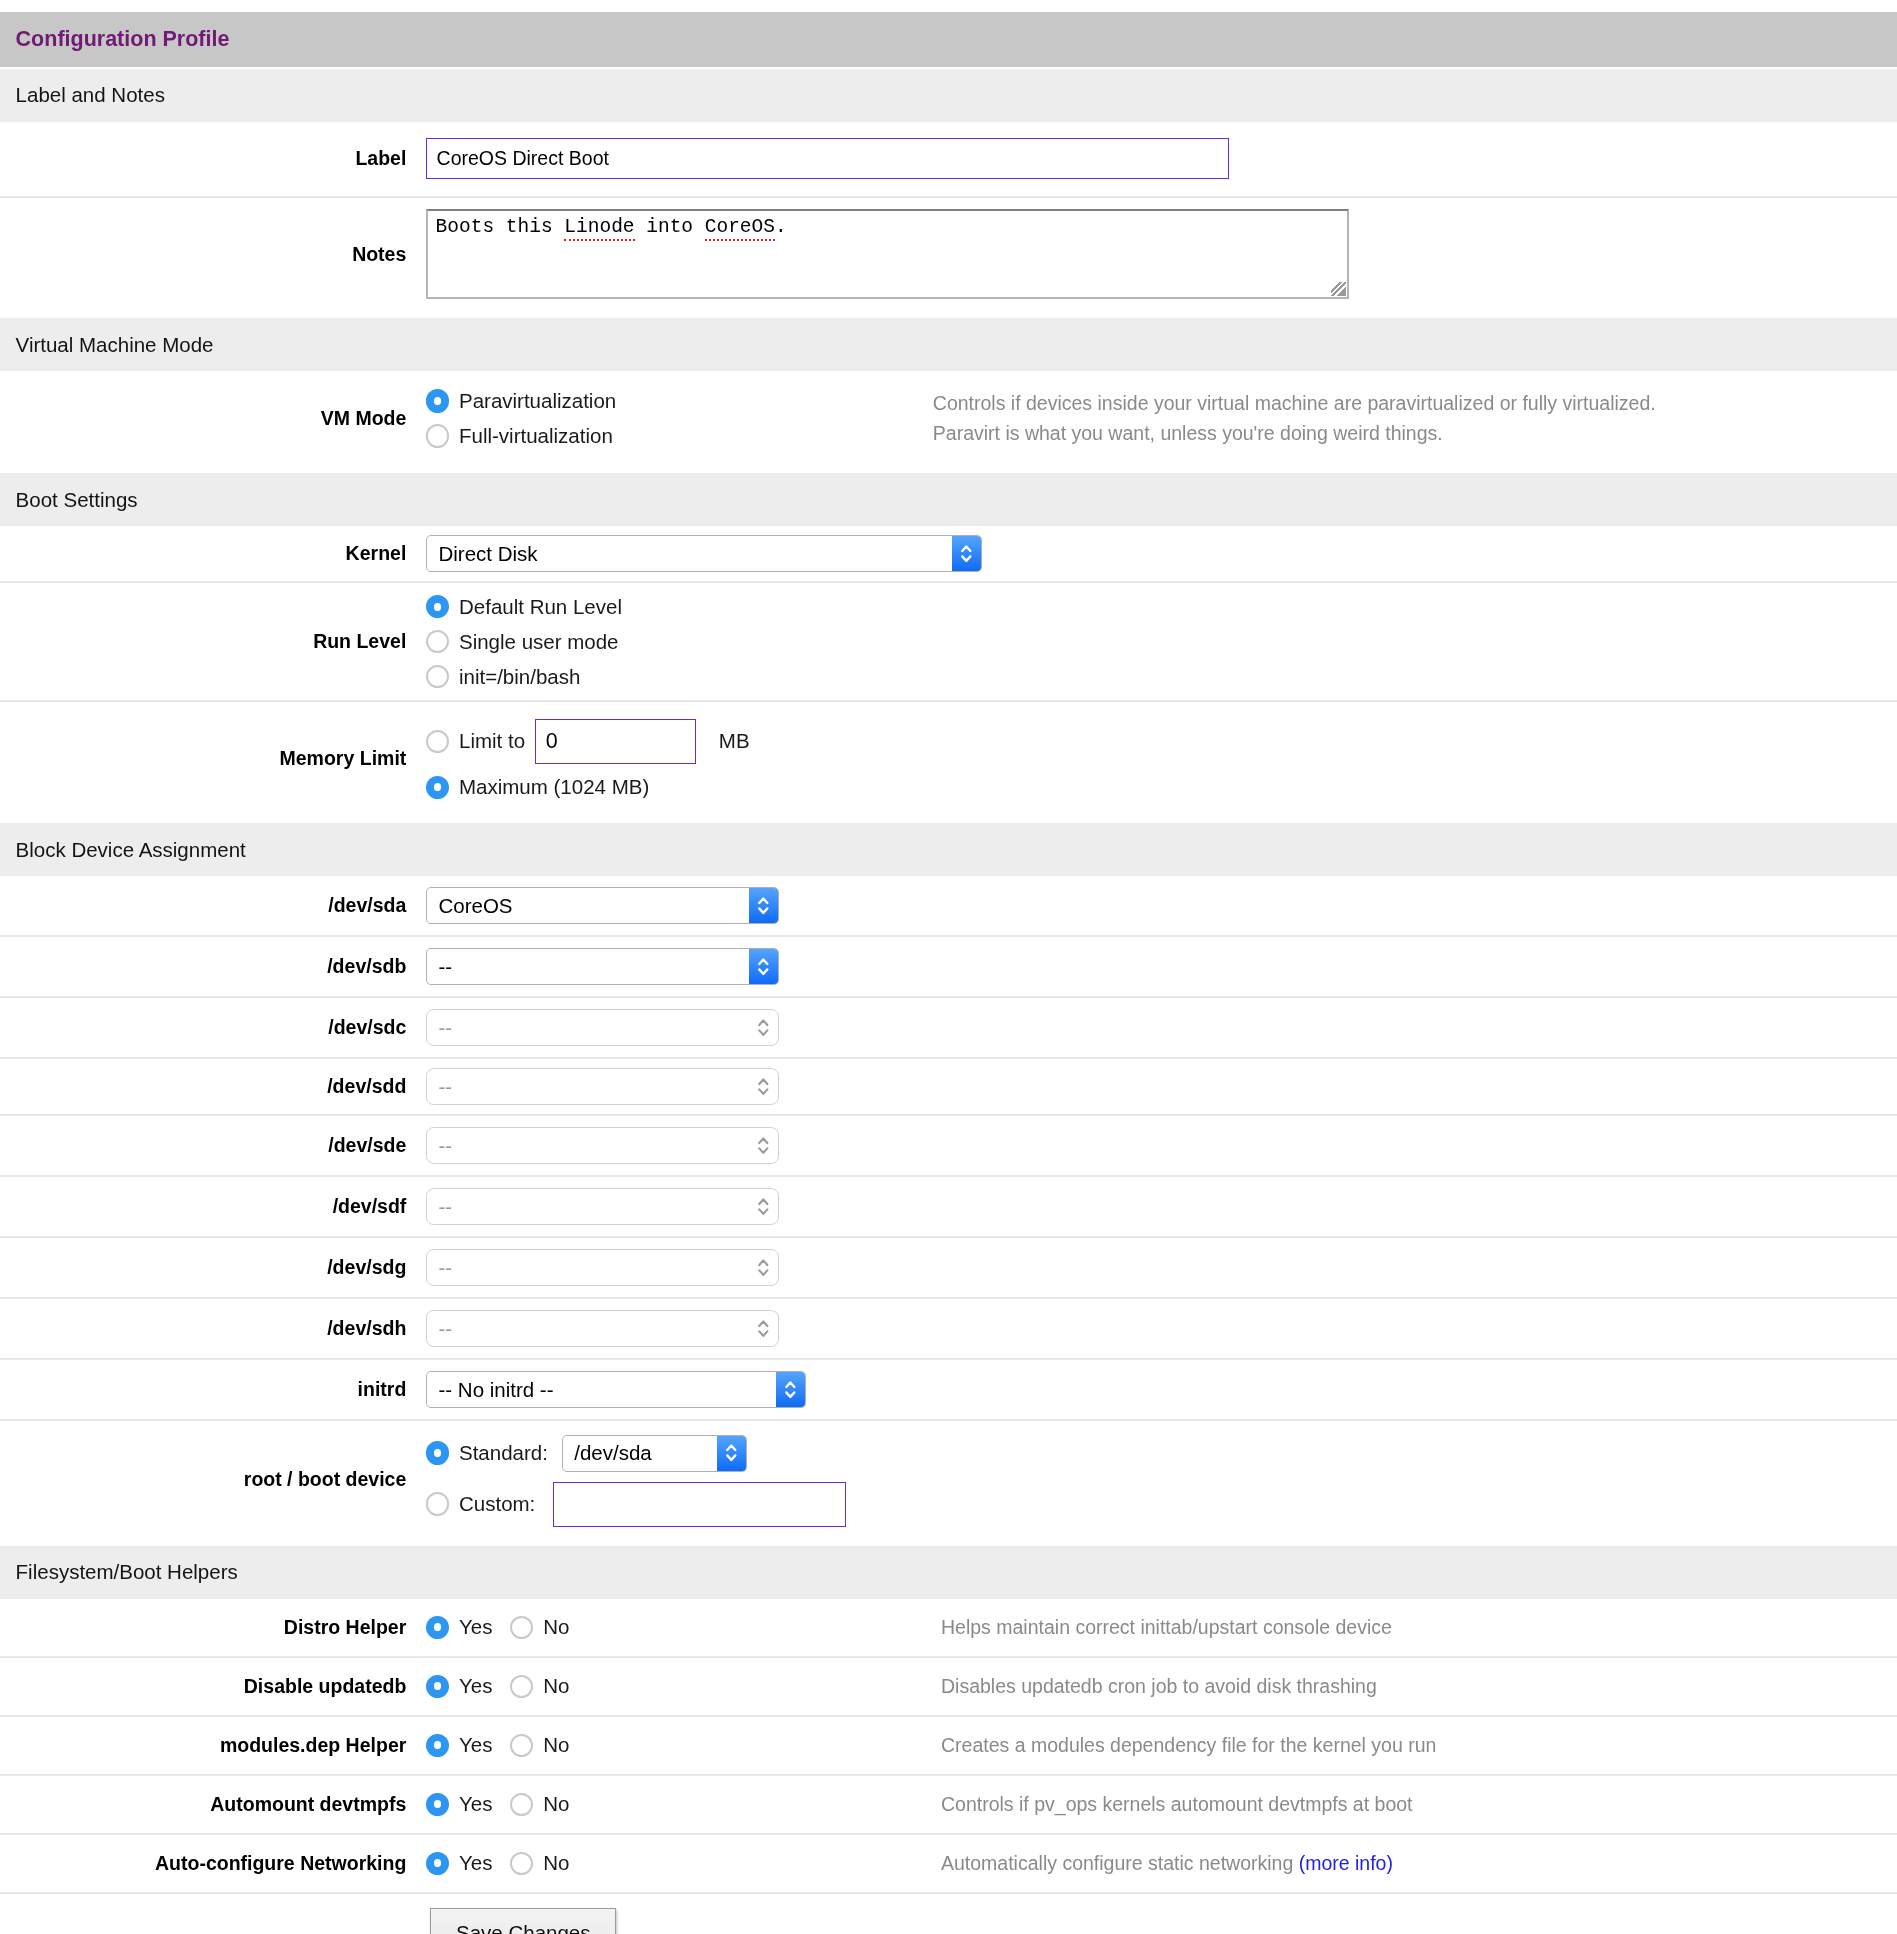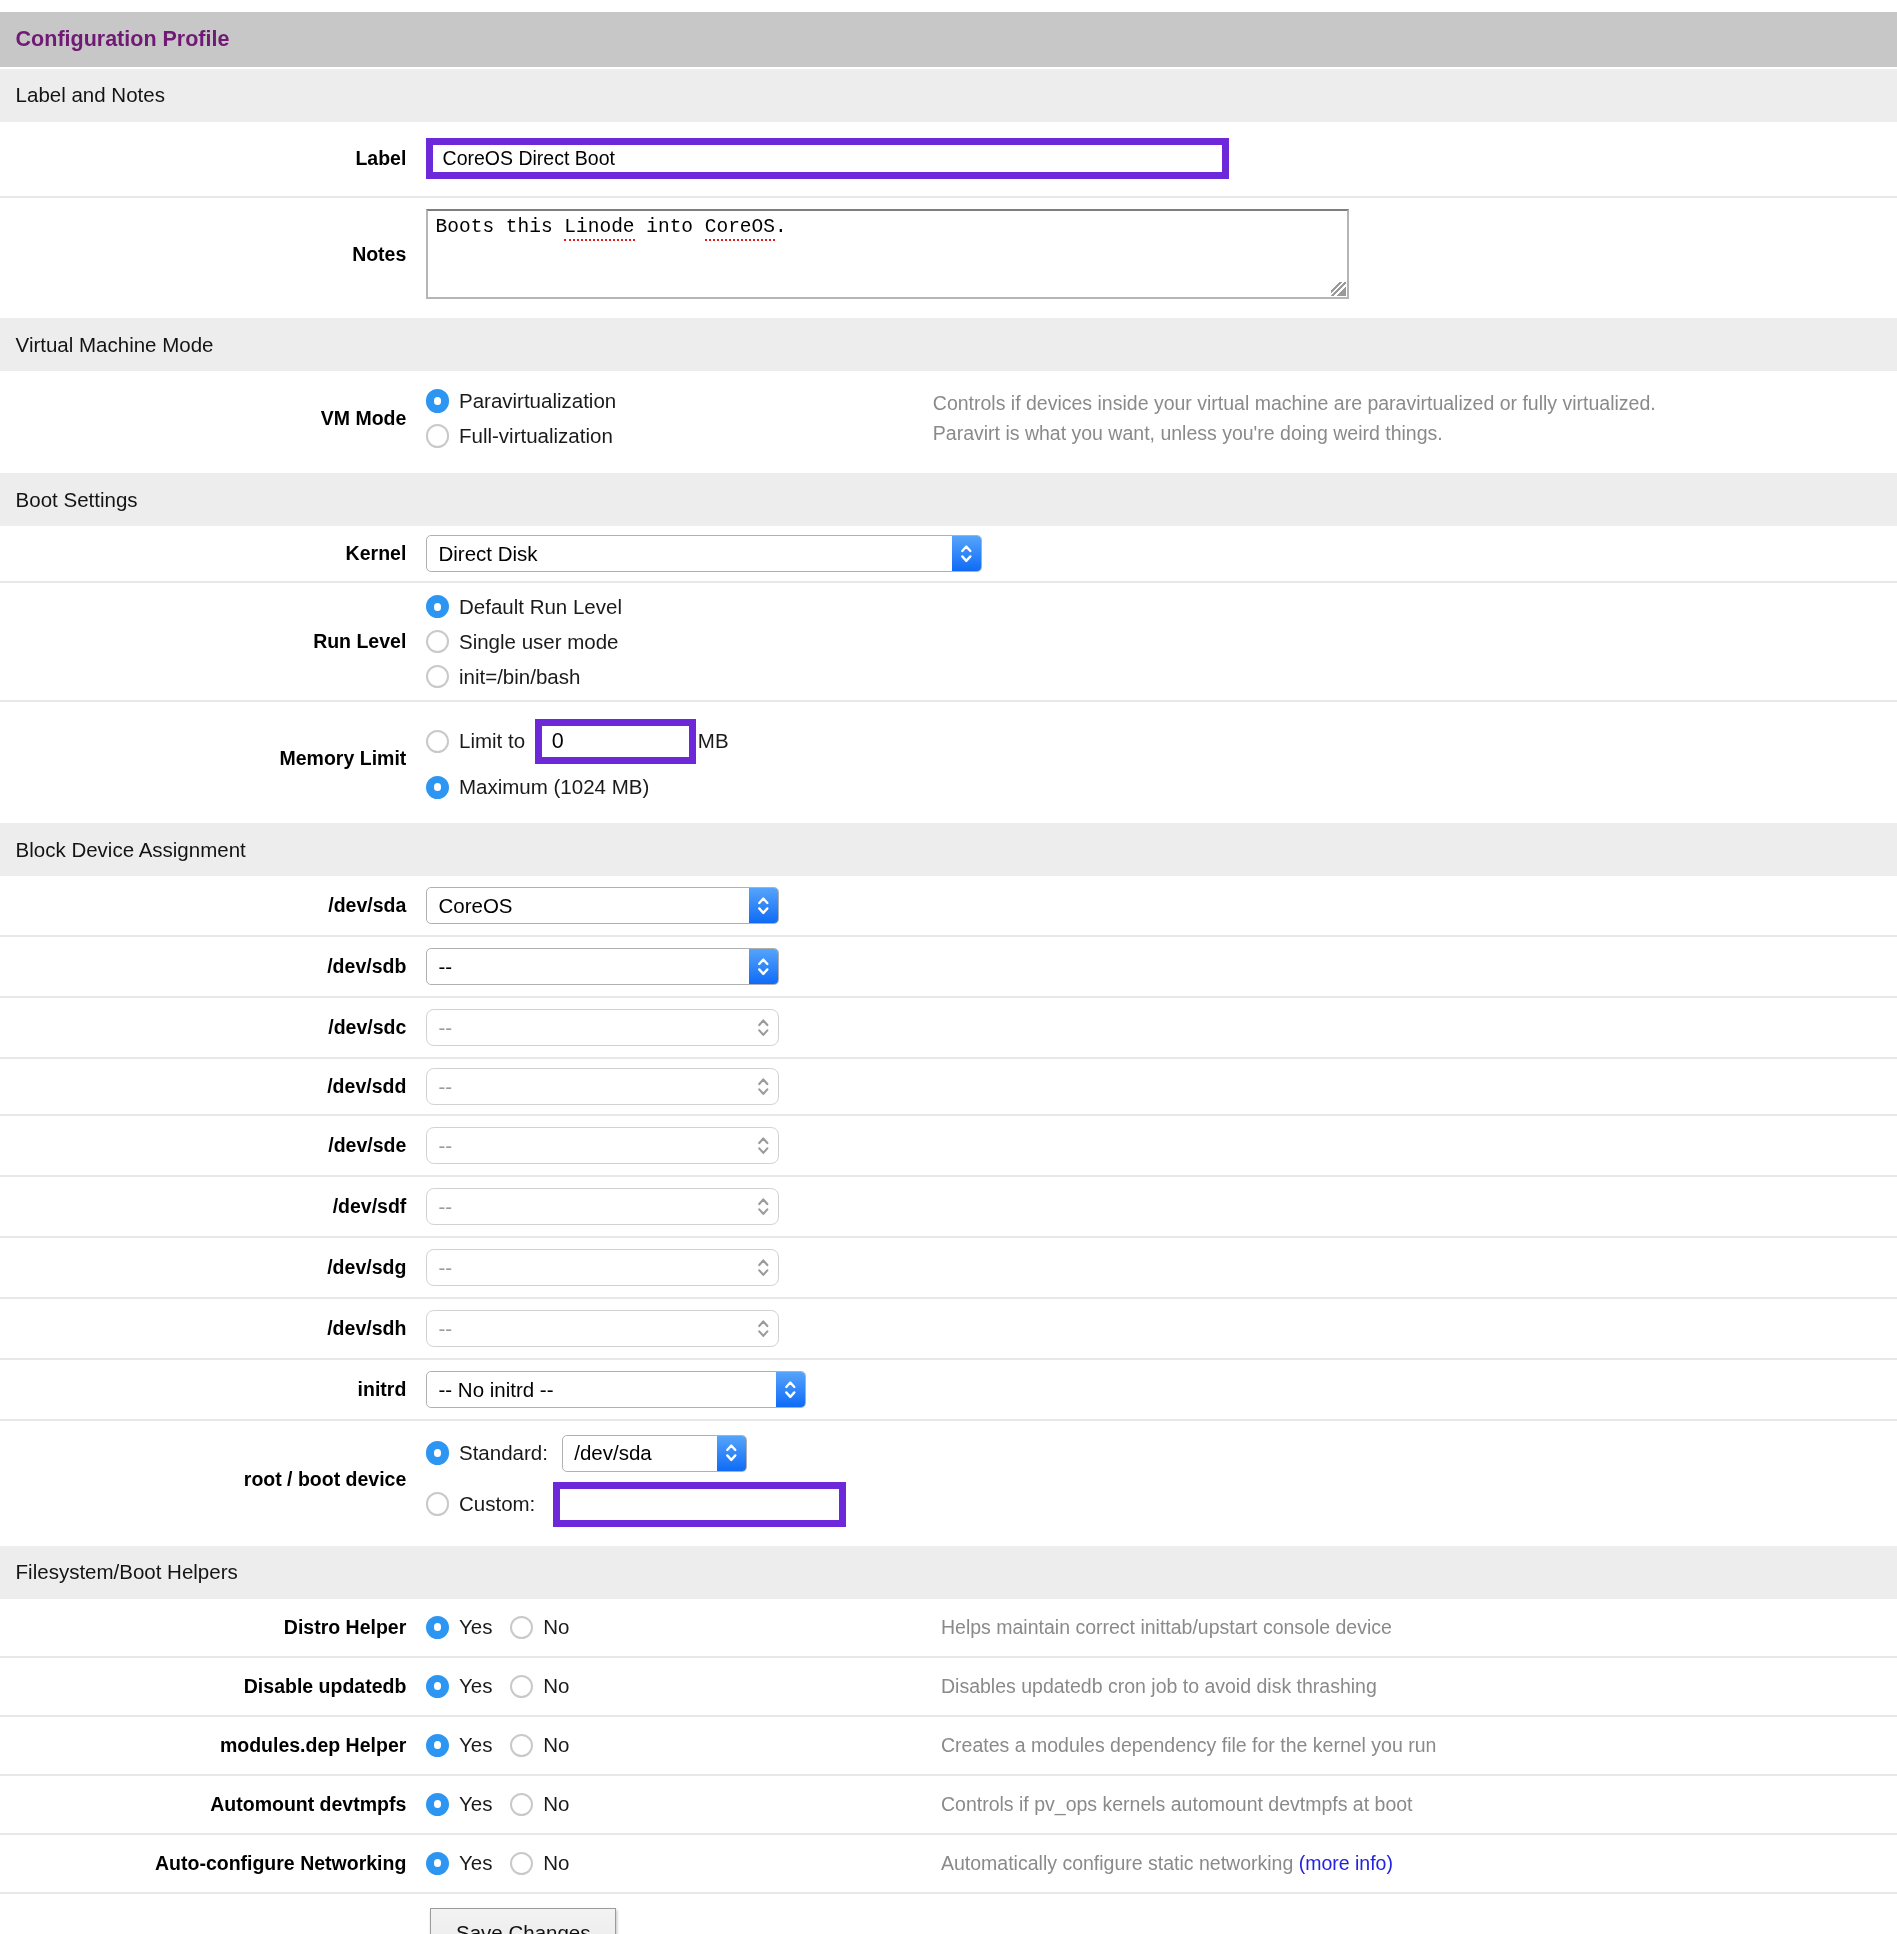--- a/index.html
+++ b/index.html
@@ -26,37 +26,37 @@
   .row{display:flex;align-items:center;background:#fff}
   .row-label{width:419px;padding-right:12.7px;text-align:right;font-size:19.5px;font-weight:700;color:#000;flex:none}
   .row-ctrl{flex:1;display:flex;align-items:center;padding-left:6.8px}
   .sep{height:2px;background:#e8e8e8}
   .stack{display:flex;flex-direction:column;justify-content:center}
   .opt-line{display:flex;align-items:center;min-height:35px}
   .opt-text{font-size:20.5px;color:#1a1a1a;margin-left:9.8px}
   .radio{width:23.4px;height:23.4px;border-radius:50%;background:#fff;border:2px solid #c9c9c9;display:inline-block;flex:none}
   .radio.checked{background:var(--accent-blue);border-color:var(--accent-blue);position:relative}
   .radio.checked::after{content:"";position:absolute;left:50%;top:50%;width:7.8px;height:7.8px;margin:-3.9px 0 0 -3.9px;border-radius:50%;background:#fff}
-  .text-input{border:7px solid #6d28d9;background:#fff;font-size:19.5px;font-family:"Liberation Sans",sans-serif;padding:0 9.8px;color:#000;outline:none}
+  .text-input{border:1px solid #6d28d9;background:#fff;font-size:19.5px;font-family:"Liberation Sans",sans-serif;padding:0 9.8px;color:#000;outline:none}
   .sel{position:relative;display:flex;align-items:center;border:1px solid #b0b0b0;border-radius:4.9px;background:#fff;height:37px;overflow:hidden}
   .sel .sel-text{font-size:20.5px;color:#000;padding-left:11.7px;flex:1;white-space:nowrap}
   .sel .sel-cap{width:29px;height:100%;background:linear-gradient(var(--select-cap-top),var(--select-cap-bottom));display:flex;align-items:center;justify-content:center;flex:none}
   .sel.disabled{border:1px solid #d2d2d2;border-radius:7.8px}
   .sel.disabled .sel-text{color:#9a9a9a}
   .sel.disabled .sel-cap{background:none}
   .helptext{font-size:19.5px;color:var(--help-text);line-height:30px}
   .helper-help{position:absolute;left:941px;font-size:19.5px;color:var(--help-text)}
   .link{color:var(--link-blue);cursor:pointer}
   .notes-box{width:923px;height:90px;border:2px solid #b5b5b5;border-top-color:#7e7e7e;background:#fff;font-family:Liberation Mono, monospace;font-size:19.5px;color:#000;padding:4.9px 7.8px;position:relative}
   .squiggle{border-bottom:2.9px dotted var(--squiggle-red);padding-bottom:1px}
   .resize-handle{position:absolute;right:1px;bottom:1px;width:14.6px;height:14.6px;background:
     linear-gradient(135deg,transparent 0 5.9px,#9a9a9a 5.9px 7.8px,transparent 7.8px 9.8px,#9a9a9a 9.8px 11.7px,transparent 11.7px 13.7px,#9a9a9a 13.7px 14.6px)}
   .save-row{padding:13.7px 0 0 430px}
   .save-btn{height:51px;padding:0 25px;font-size:20.5px;font-family:"Liberation Sans",sans-serif;color:#111;background:linear-gradient(#f3f3f3,#e9e9e9);border:1px solid #9b9b9b;box-shadow:1px 2px 2.9px rgba(0,0,0,.25);cursor:pointer}
-  .unit{font-size:20.5px;color:#1a1a1a;margin-left:2px;font-weight:700}
+  .unit{font-size:20.5px;color:#1a1a1a;margin-left:23px;font-weight:700}
   .inline-gap{width:9.8px;flex:none}
 </style>
 </head>
 <body>
 
 <div class="page">
 
   <div class="top-strip"></div>
 
   <div class="title-bar">

